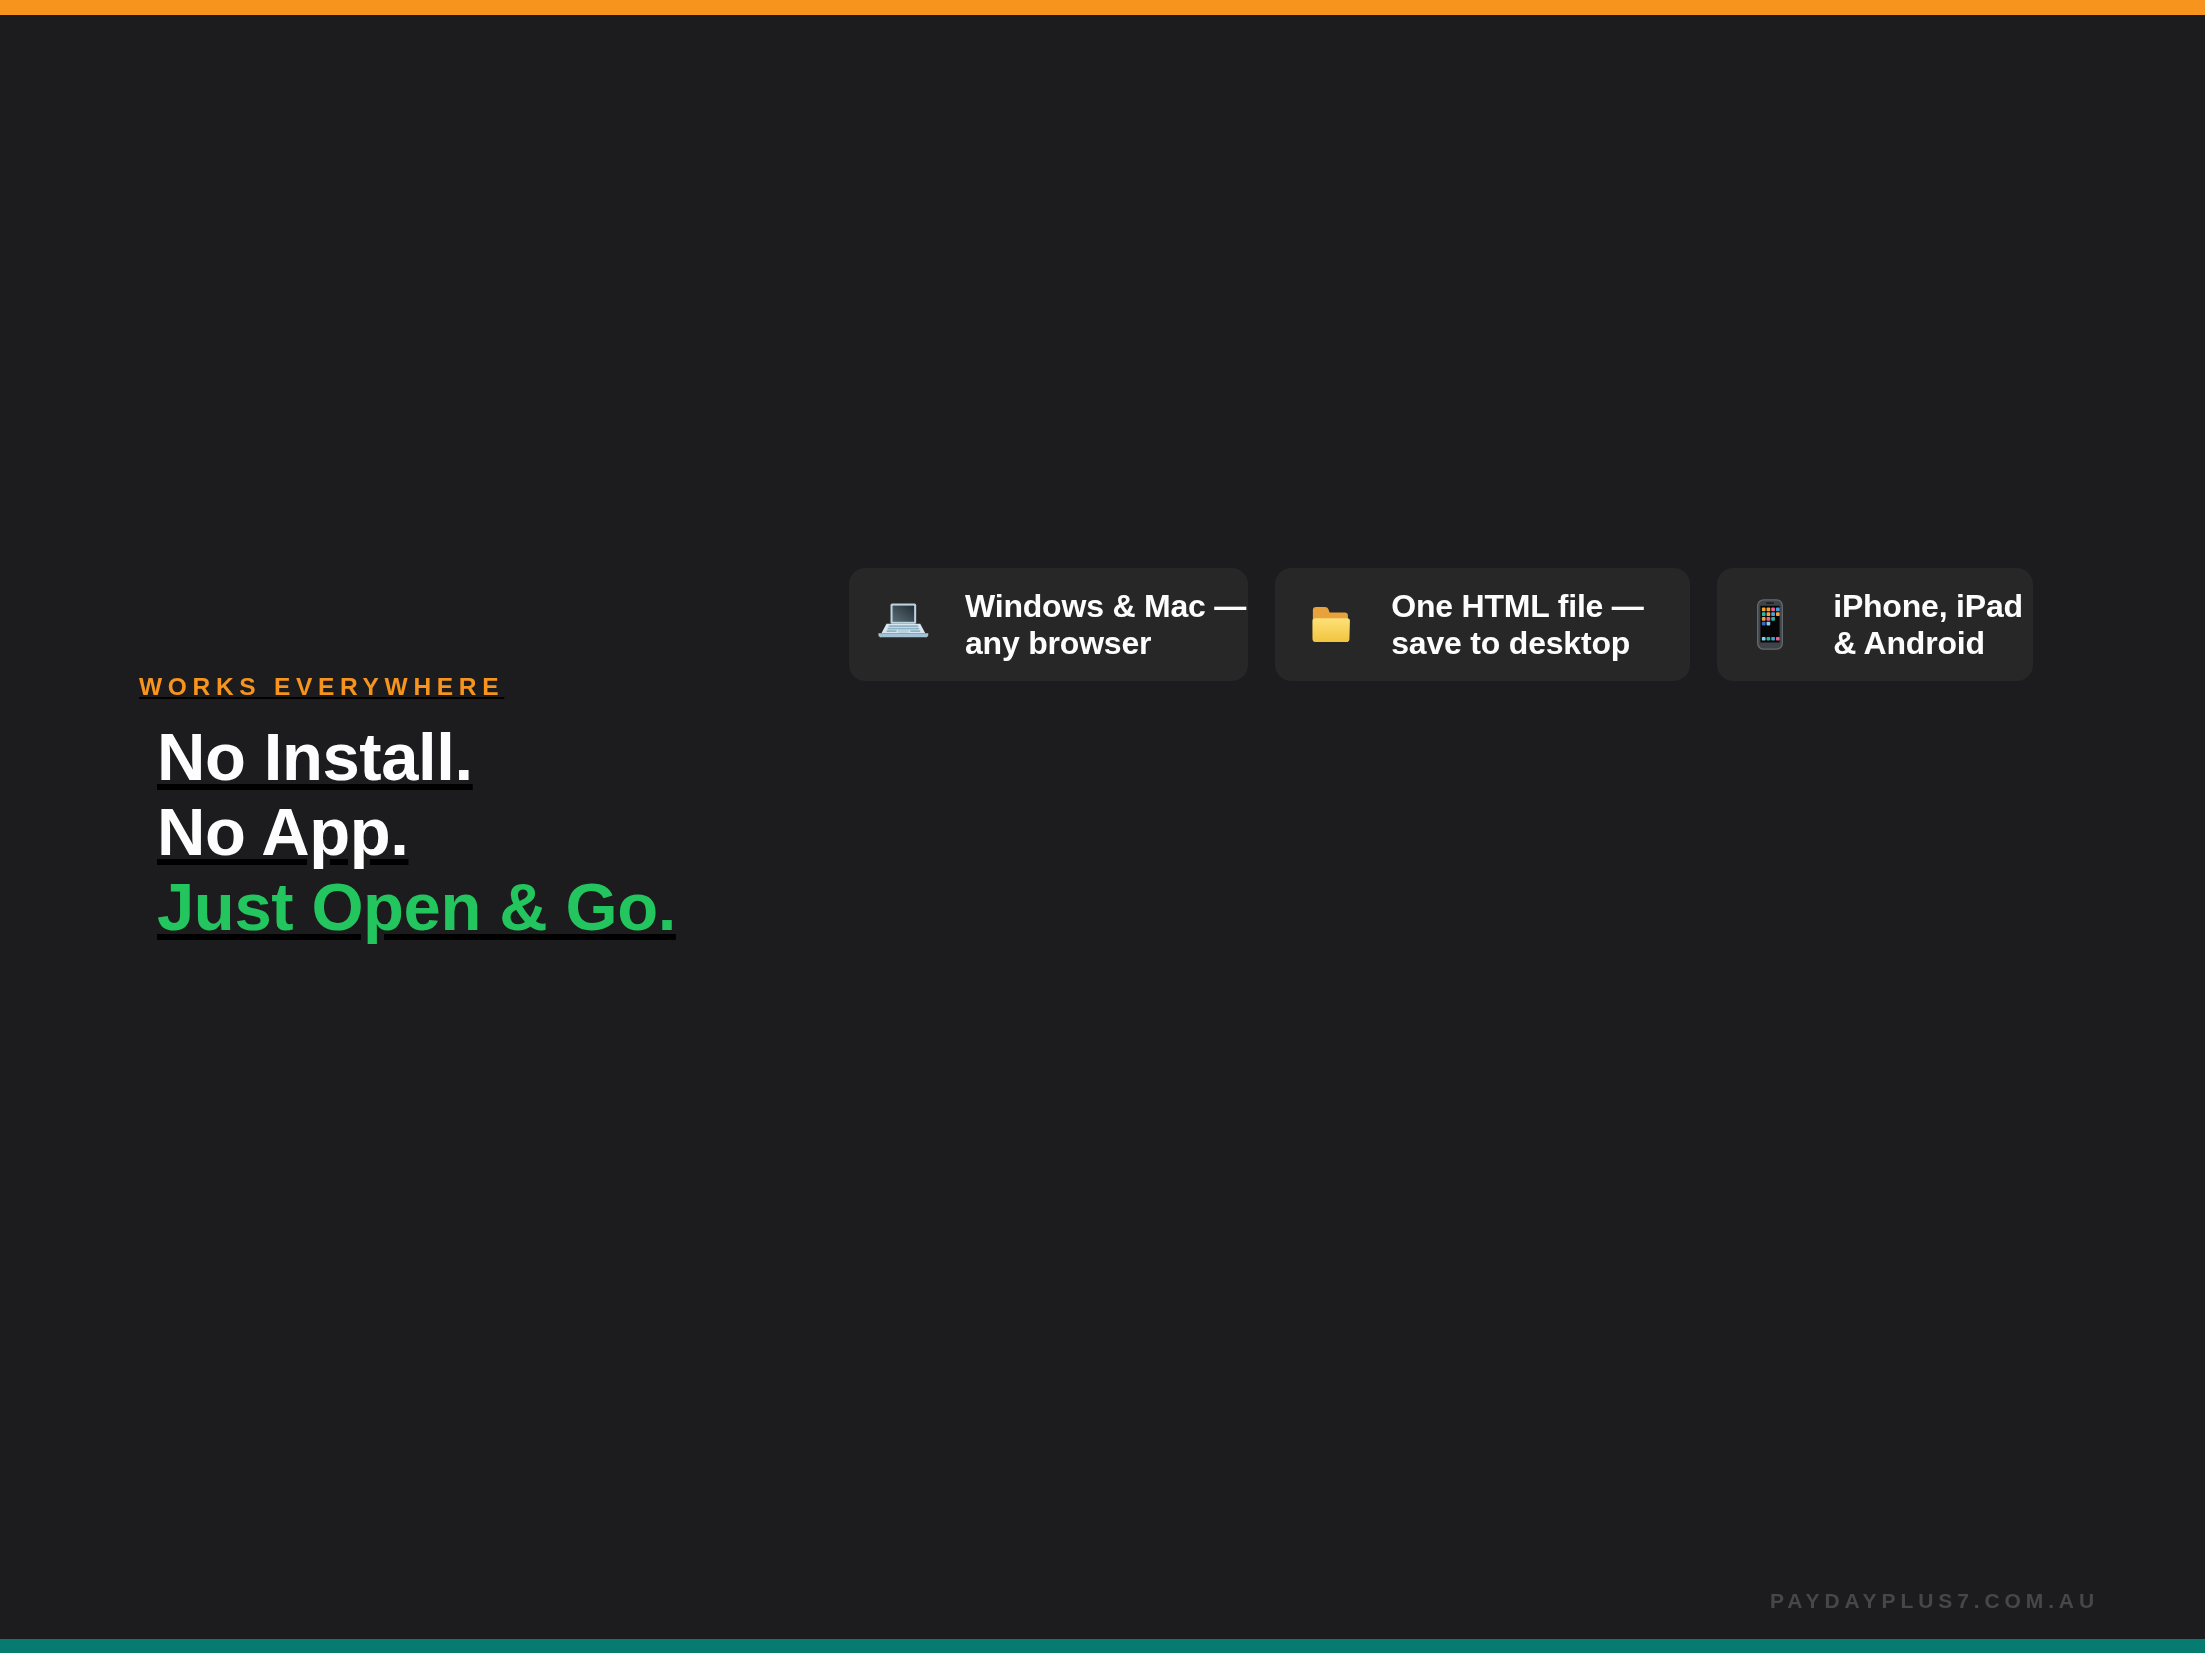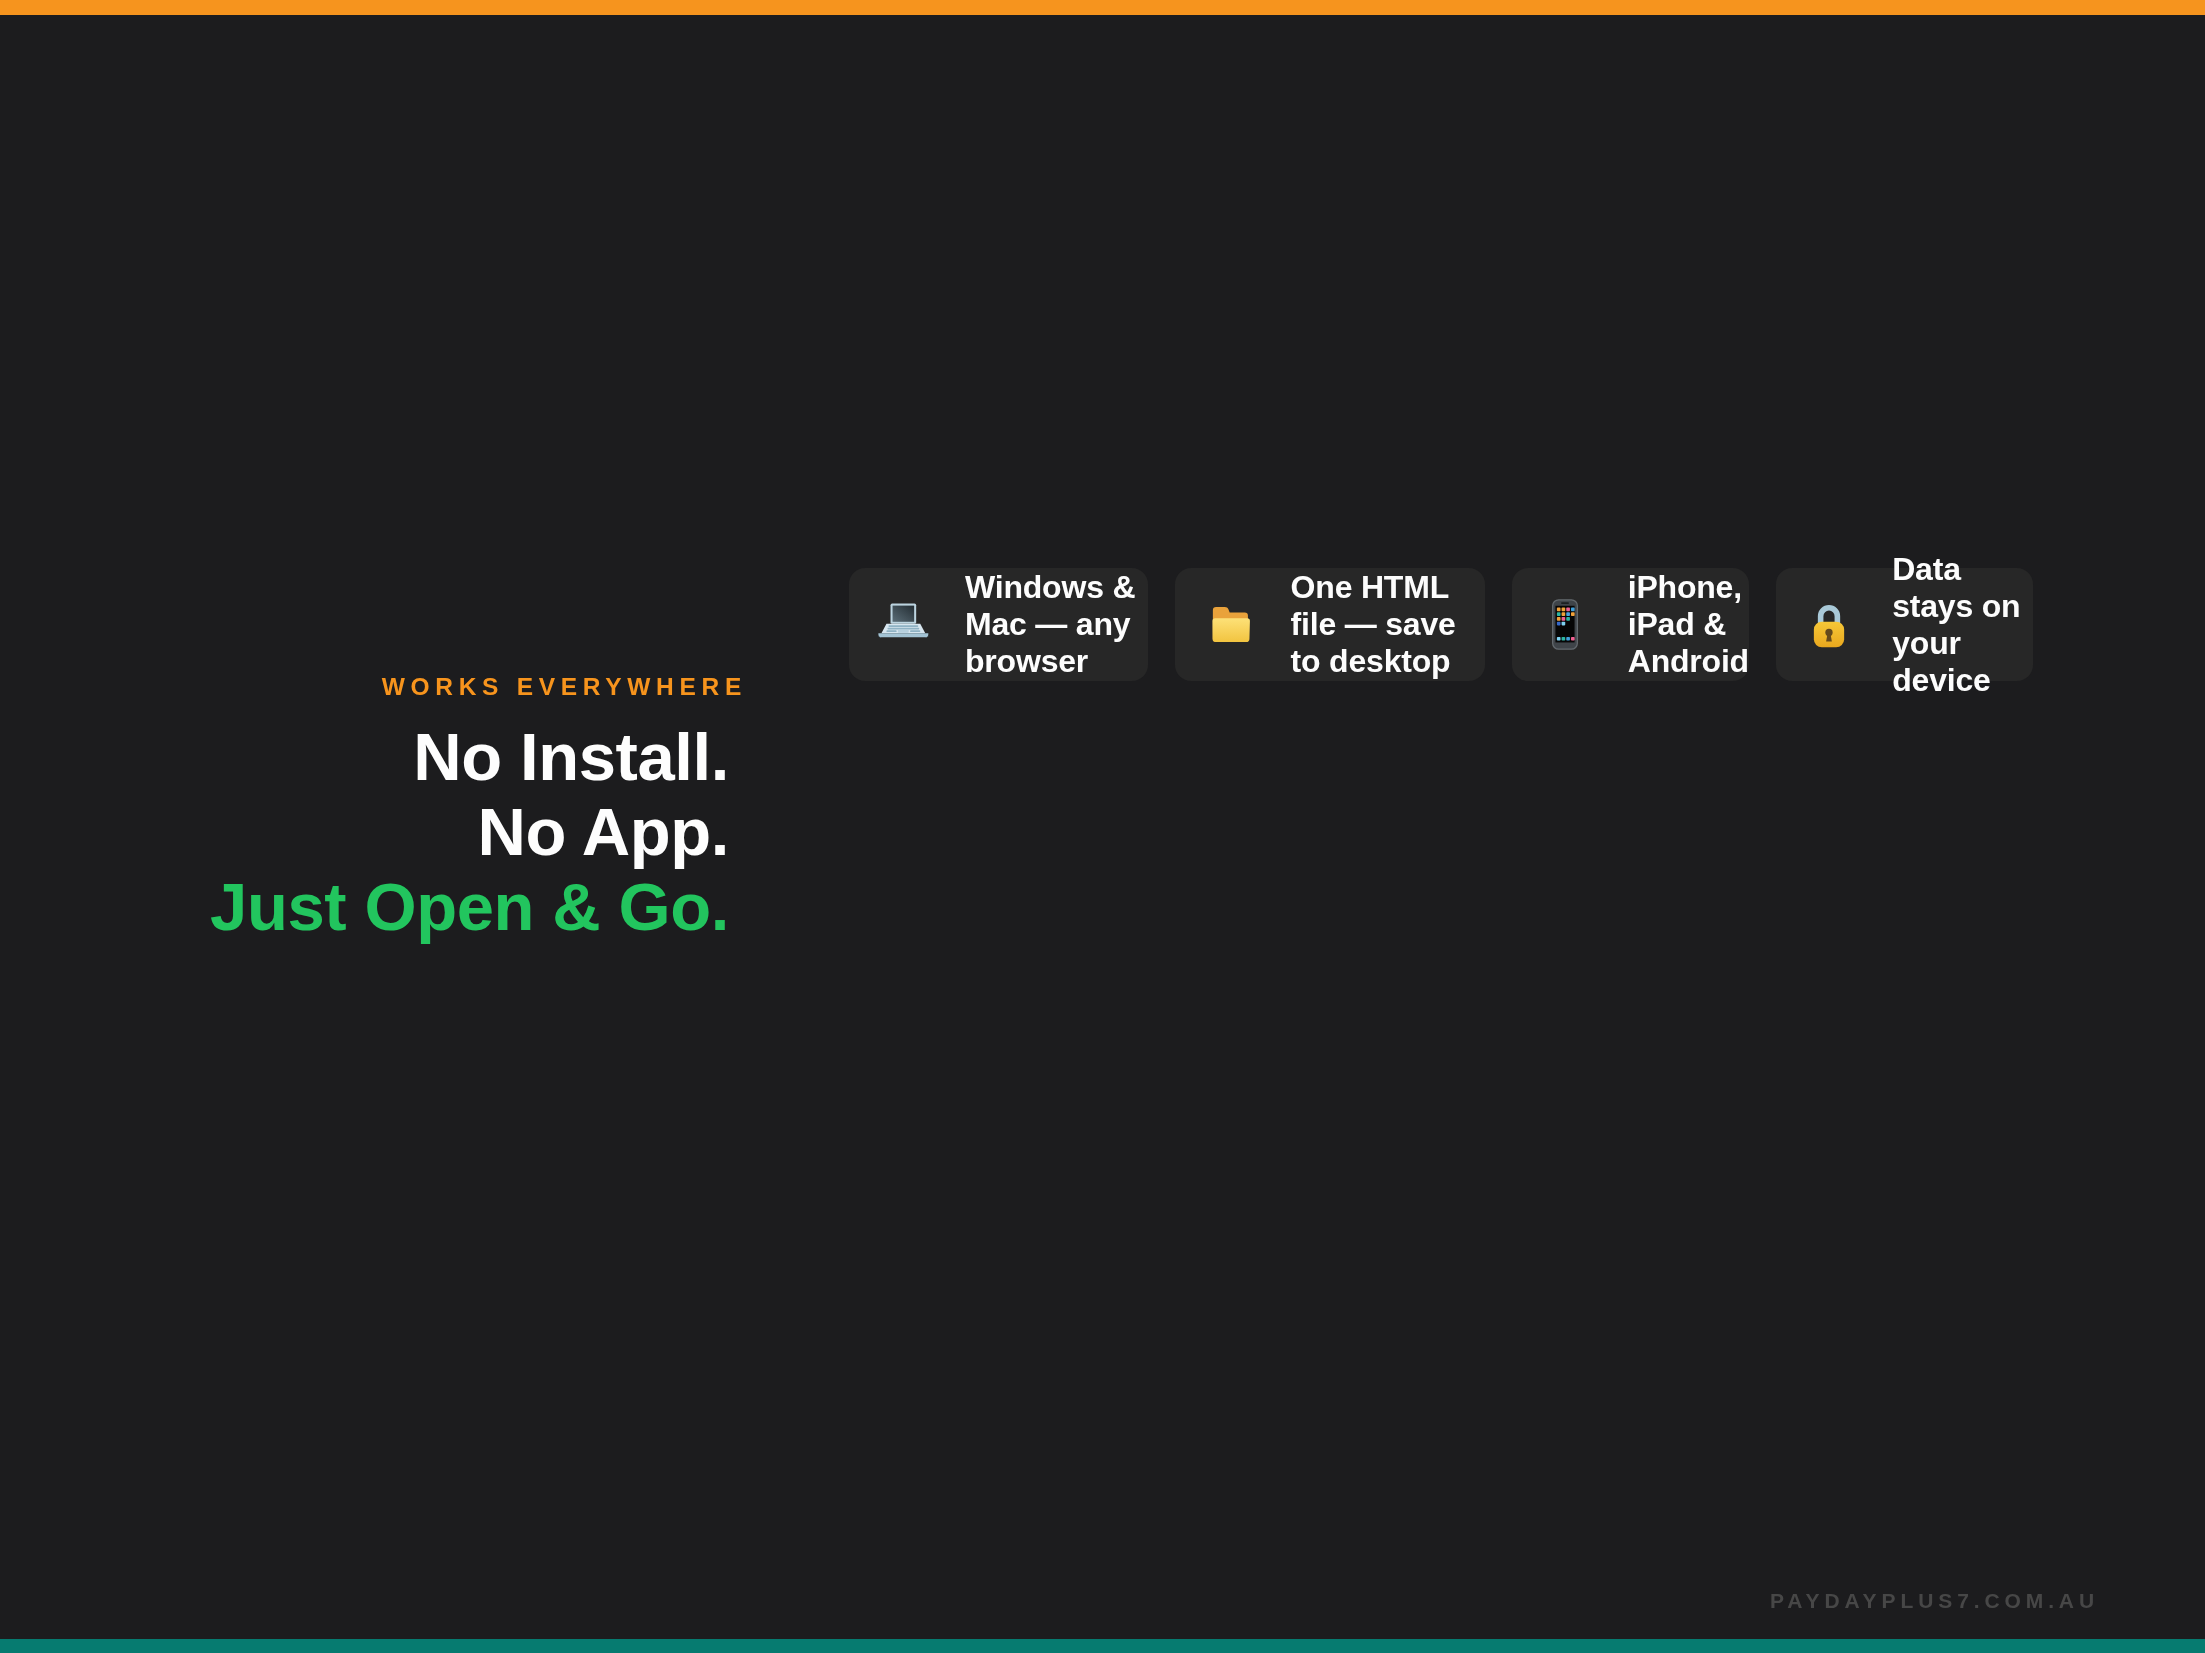--- a/index.html
+++ b/index.html
@@ -12,21 +12,22 @@
     font-family: "Liberation Sans", sans-serif;
   }
   .top-bar {
     position: absolute; left: 0; top: 0; width: 100%; height: 14.7px;
   }
   .bottom-bar {
     position: absolute; left: 0; bottom: 0; width: 100%; height: 14.7px;
   }
   .hero {
     position: absolute; left: 139px; top: 673px; width: 608px;
-    text-align: right;
+    text-align: left;
+    text-decoration: underline;
   }
   .hero-eyebrow {
     font-size: 24.5px; font-weight: 700; letter-spacing: 5.7px;
     color: #f7941d; margin: 0 0 18px 0;
   }
   .hero-headline {
     margin: 18px; font-size: 67px; line-height: 75px; font-weight: 700;
     color: #fdfdfd; letter-spacing: -0.4px;
   }
   .hero-headline .accent { color: #22c55e; }
@@ -138,37 +139,20 @@
             <rect x="21.8" y="47.6" width="4.6" height="4.6" rx="1" fill="#7fd0f0"></rect>
             <rect x="27.7" y="47.6" width="4.6" height="4.6" rx="1" fill="#2cb5a3"></rect>
             <rect x="33.6" y="47.6" width="4.6" height="4.6" rx="1" fill="#3fa0dc"></rect>
             <rect x="39.5" y="47.6" width="4.6" height="4.6" rx="1" fill="#ee5f90"></rect>
           </g>
         </svg>
       </span>
       <span class="card-label">iPhone, iPad &amp; Android</span>
     </div>
 
-    <div class="card">
-      <span class="card-icon">
-        <svg viewBox="0 0 64 64" aria-hidden="true">
-          <defs>
-            <linearGradient id="lockg" x1="0" y1="0" x2="0" y2="1">
-              <stop offset="0" stop-color="#f6c737"></stop>
-              <stop offset="1" stop-color="#e9a81e"></stop>
-            </linearGradient>
-          </defs>
-          <path d="M21.5 33 V21.5 a10.5 10.5 0 0 1 21 0 V33" fill="none" stroke="#a9c9d8" stroke-width="7" stroke-linecap="round"></path>
-          <rect x="13" y="28.5" width="38" height="32" rx="10" fill="url(#lockg)"></rect>
-          <circle cx="32" cy="42" r="4.6" fill="#64491c"></circle>
-          <path d="M30 44.5 h4 l1.6 8.8 h-7.2 Z" fill="#64491c"></path>
-        </svg>
-      </span>
-      <span class="card-label">Data stays on your device</span>
-    </div>
 
   </div>
 
   <div class="watermark">PAYDAYPLUS7.COM.AU</div>
 
   <div class="bottom-bar" style="background:#067b70;"></div>
 
 </div>
 
 

